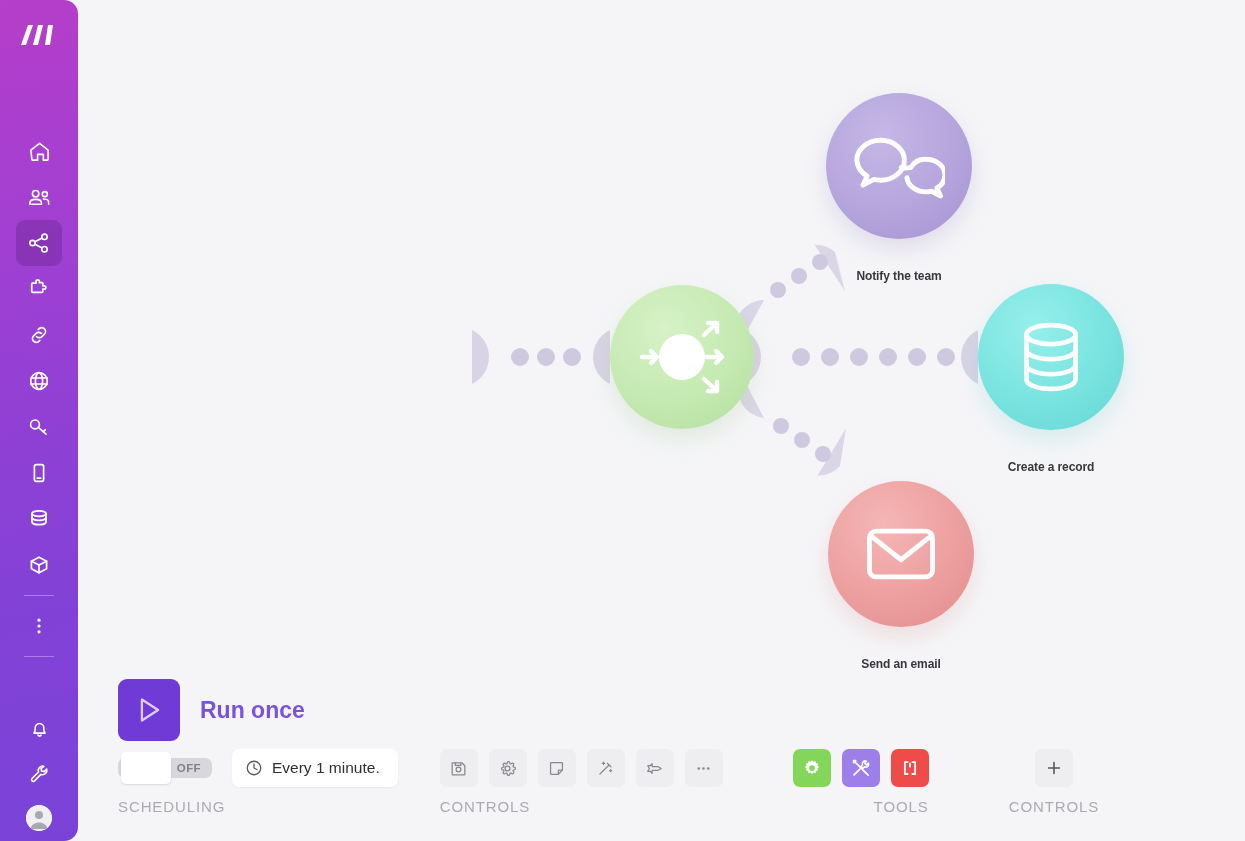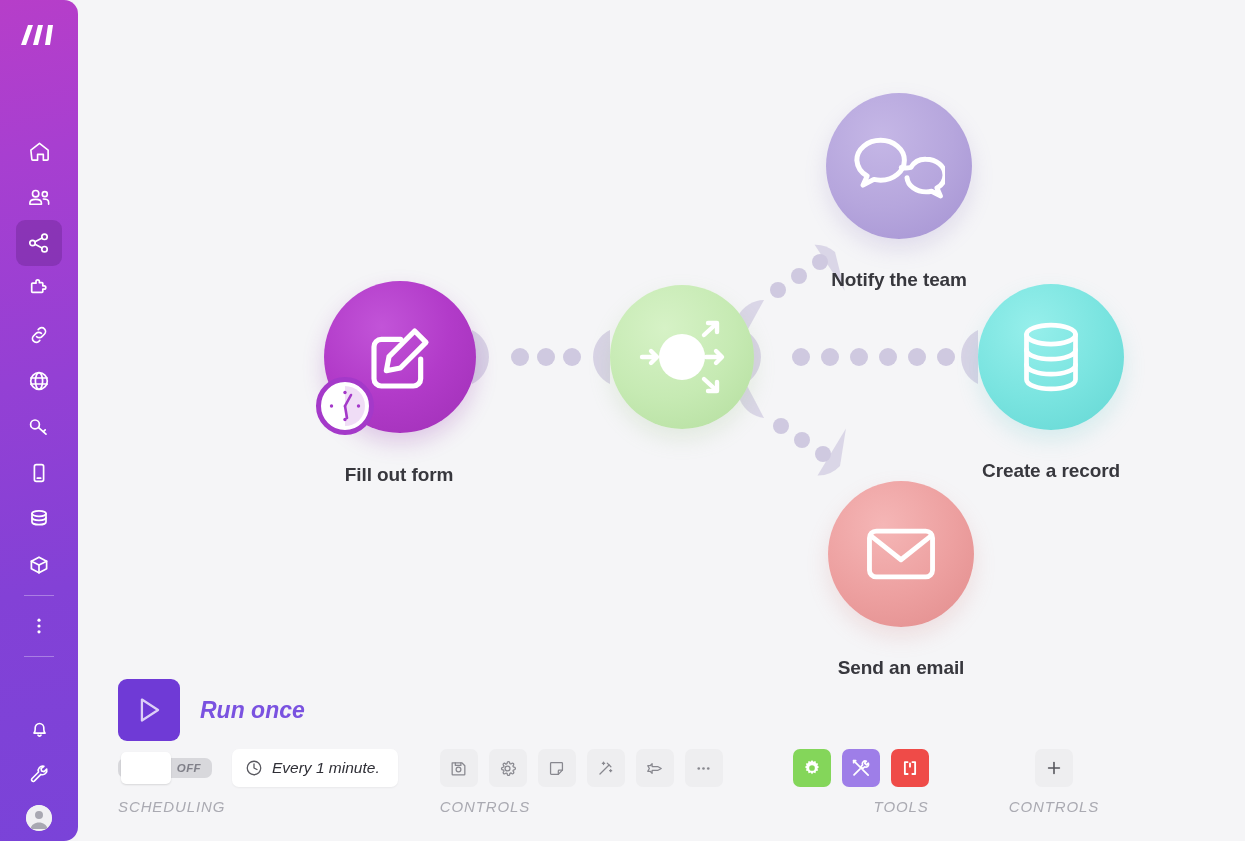--- a/index.html
+++ b/index.html
@@ -76,21 +76,21 @@
 
   .node { position: absolute; }
   .bubble {
     position: absolute;
     border-radius: 50%;
     display: flex; align-items: center; justify-content: center;
   }
   .node-label {
     position: absolute;
     text-align: center;
-    font-size: 19px;
+    font-size: 12px;
     font-weight: bold;
     color: #37373d;
     white-space: nowrap;
     letter-spacing: -0.1px;
   }
   .clock-badge {
     position: absolute;
     width: 58px; height: 58px;
     border-radius: 50%;
     background: #ffffff;
@@ -99,21 +99,20 @@
     overflow: hidden;
   }
 
   
   .bottombar {
     position: absolute;
     left: 0; right: 0; bottom: 0;
     height: 170px;
     padding-left: 40px;
     pointer-events: none;
-    font-style: italic;
   }
   .run-row {
     position: absolute; left: 40px; top: 8px;
     display: flex; align-items: center;
     pointer-events: auto;
   }
   .run-btn {
     width: 62px; height: 62px;
     background: #6f3ad6;
     border-radius: 9px;
@@ -355,43 +354,20 @@
         <path d="M900 330 a30 30 0 0 0 0 54 z" opacity="0.78"></path>
 
         <path d="M662 400 a30 30 0 0 0 24 18 l-22 -42 z" opacity="0.7"></path>
         <circle cx="703" cy="426" r="8"></circle>
         <circle cx="724" cy="440" r="8"></circle>
         <circle cx="745" cy="454" r="8"></circle>
         <path d="M762 466 a30 30 0 0 1 -20 14 l18 -52 z" opacity="0.7" transform="rotate(12 762 466)"></path>
       </g>
     </svg>
 
-    <div class="node" style="left:246px; top:281px; width:152px; height:152px;">
-      <div class="bubble" style="left:0; top:0; width:152px; height:152px;
-                  background: radial-gradient(circle at 38% 30%, #c254d8 0%, #b23bc9 48%, #9f2fb6 100%);
-                  box-shadow: 0 10px 22px rgba(140,40,170,0.22);">
-        <svg width="80" height="80" viewBox="0 0 24 24" fill="none" stroke="#ffffff" stroke-width="1.55" stroke-linecap="round" stroke-linejoin="round">
-          <path d="M18.2 12.6 V18.5 a2.2 2.2 0 0 1-2.2 2.2 H6.4 a2.2 2.2 0 0 1-2.2-2.2 V8.9 a2.2 2.2 0 0 1 2.2-2.2 h5.8"></path>
-          <path d="M16.4 4.2 l3.4 3.4 -7.7 7.7 -4.2 .8 .8-4.2 z"></path>
-        </svg>
-      </div>
-      <div class="clock-badge" style="left:-8px; top:96px;">
-        <svg width="42" height="42" viewBox="0 0 42 42">
-          <circle cx="21" cy="21" r="20" fill="#ffffff"></circle>
-          <path d="M21 1 a20 20 0 0 1 0 40 z" fill="#f0ddf6"></path>
-          <circle cx="21" cy="7.5" r="1.7" fill="#a439c9"></circle>
-          <circle cx="34.5" cy="21" r="1.7" fill="#a439c9"></circle>
-          <circle cx="21" cy="34.5" r="1.7" fill="#a439c9"></circle>
-          <circle cx="7.5" cy="21" r="1.7" fill="#a439c9"></circle>
-          <path d="M21 21 L27 10" stroke="#a439c9" stroke-width="2.6" stroke-linecap="round" fill="none"></path>
-          <path d="M21 21 L23 33" stroke="#a439c9" stroke-width="2.6" stroke-linecap="round" fill="none"></path>
-        </svg>
-      </div>
-      <div class="node-label" style="left:-45px; top:183px; width:240px;">Fill out form</div>
-    </div>
 
     <div class="node" style="left:532px; top:285px; width:144px; height:144px;">
       <div class="bubble" style="left:0; top:0; width:144px; height:144px;
                   background: radial-gradient(circle at 38% 30%, #d6f2c6 0%, #c6eab3 52%, #b3dd9d 100%);
                   box-shadow: 0 10px 22px rgba(150,190,130,0.20);">
         <svg width="120" height="120" viewBox="0 0 120 120">
           <circle cx="60" cy="60" r="23" fill="#ffffff"></circle>
           <g stroke="#ffffff" stroke-width="4.4" stroke-linecap="round" stroke-linejoin="round" fill="none">
             <line x1="20" y1="60" x2="34" y2="60"></line>
             <polyline points="29,54 35,60 29,66"></polyline>

